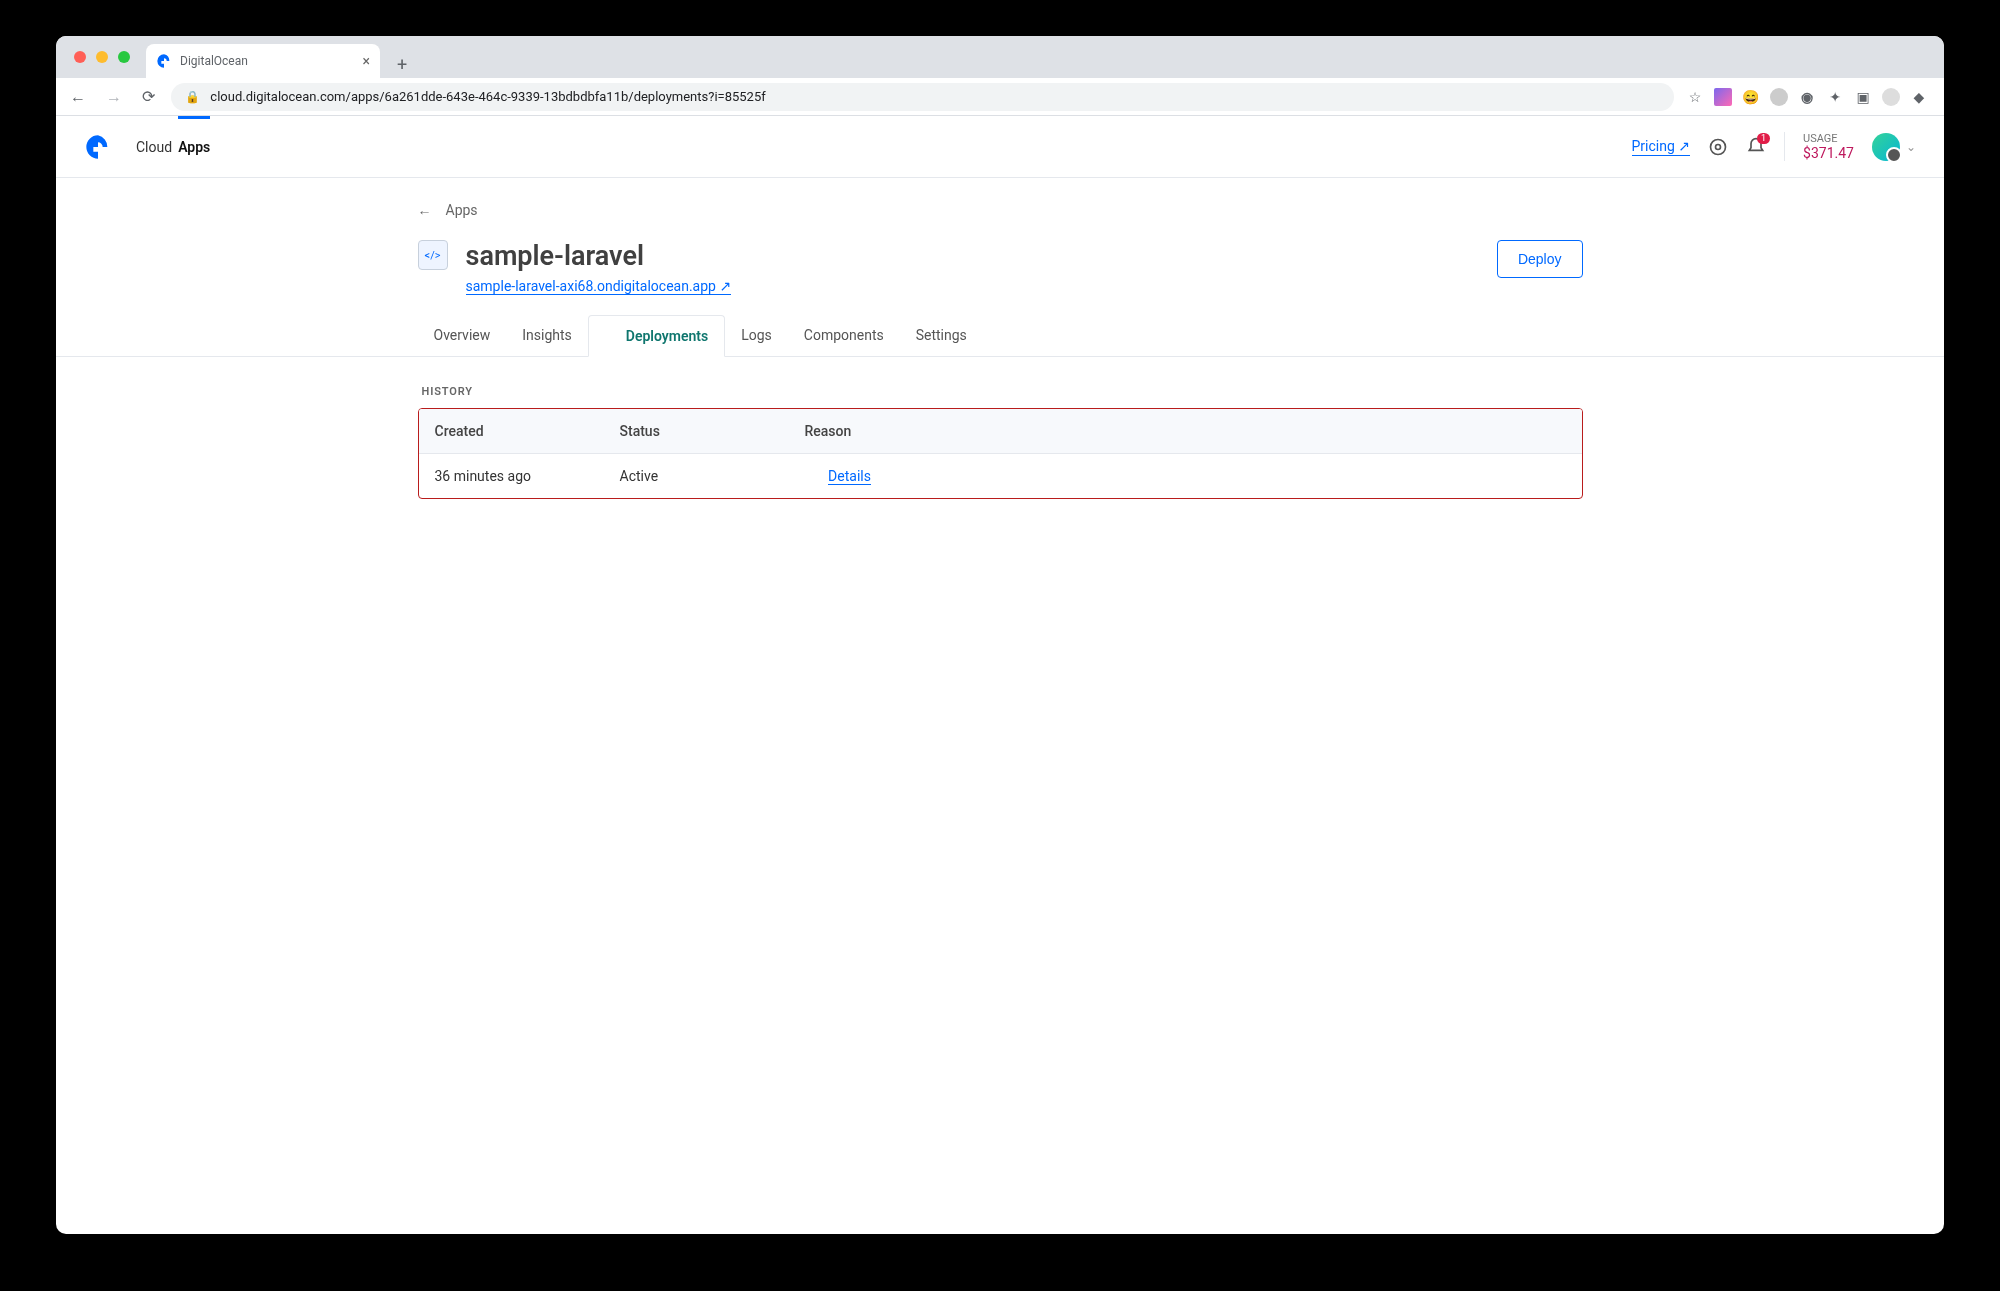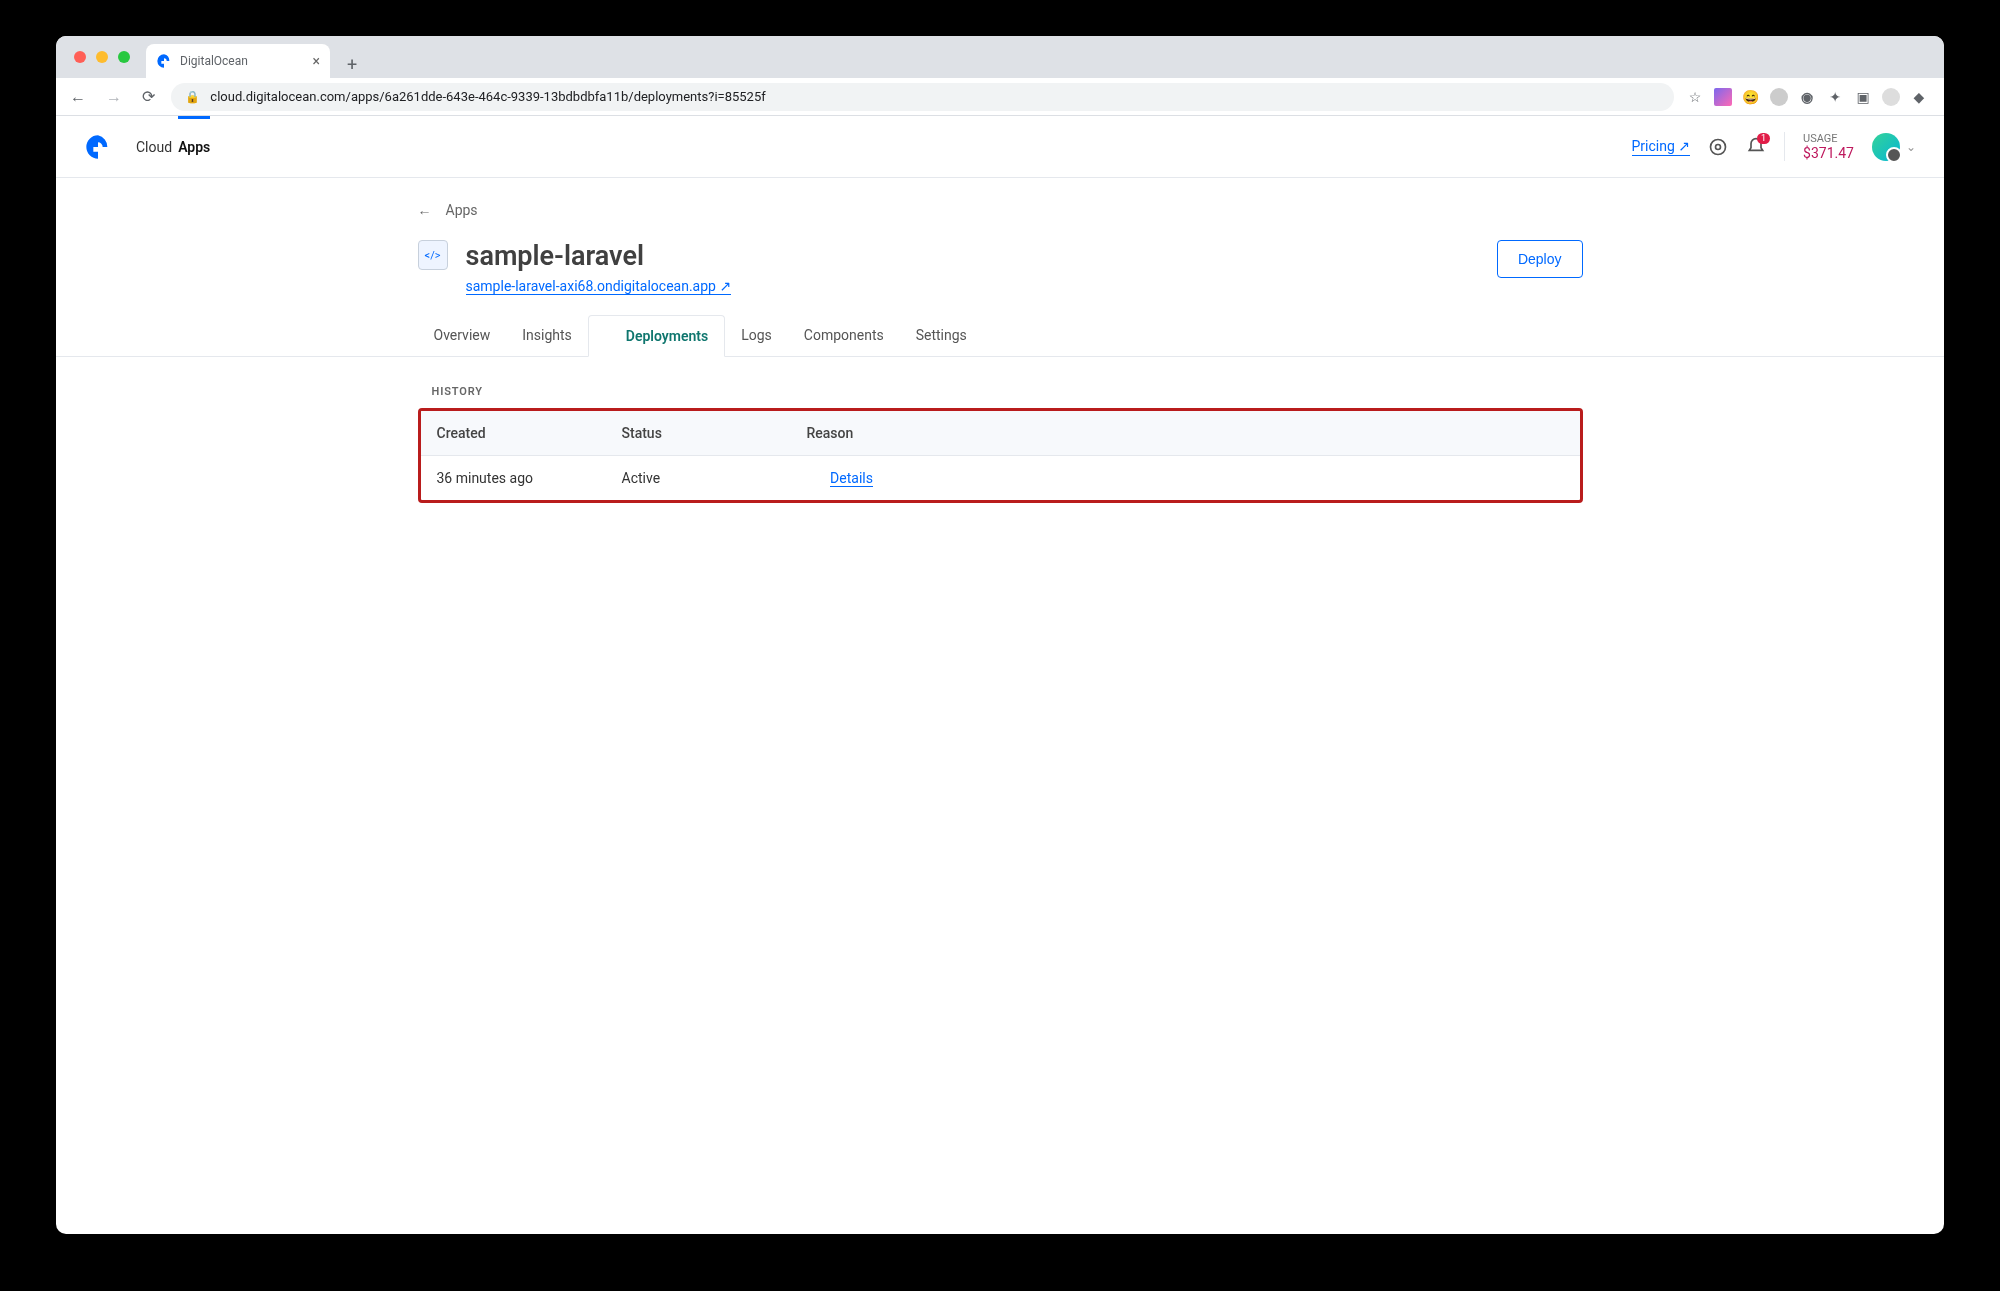--- a/index.html
+++ b/index.html
@@ -34,21 +34,21 @@
     gap: 10px;
     align-items: center;
     height: 42px;
     padding: 0 8px 0 6px;
   }
   .dot { width: 12px; height: 12px; border-radius: 50%; }
   .dot.r { background:#ff5f57;} .dot.y{background:#febc2e;} .dot.g{background:#28c840;}
   .tab {
     background:#fff;
     height:34px;
-    width:184px;
+    width:234px;
     border-radius:8px 8px 0 0;
     display:flex;
     align-items:center;
     padding:0 10px;
     gap:8px;
     font-size:12px;
     color:#5f6368;
     margin-left:8px;
   }
   .tab .fav { width:16px;height:16px;display:inline-block; }
@@ -120,22 +120,22 @@
   .backline .barrow{cursor:pointer;}
   .apphead { display:flex;align-items:flex-start;gap:18px;margin-bottom:20px;}
   .appicon { width:30px;height:30px;border:1px solid #c7d0dc;border-radius:4px;display:flex;align-items:center;justify-content:center;color:#0069ff;font-size:11px;background:#eef4ff;}
   .apptitleblk{display:flex;flex-direction:column;gap:6px;}
   .apptitle { font-size:27px;font-weight:600;color:#404040;}
   .appurl { color:#0069ff;font-size:14px;border-bottom:1px solid #0069ff;width:fit-content;cursor:pointer;}
   .deploybtn { margin-left:auto;border:1px solid #0069ff;color:#0069ff;background:#fff;padding:10px 20px;border-radius:4px;font-size:14px;font-weight:500;cursor:pointer;}
   .tabs { display:flex;gap:0;border-bottom:1px solid #e5e8ed;margin:0 -362px;padding:0 362px;}
   .tabs .t { padding:12px 16px;font-size:14px;color:#555;cursor:pointer;}
   .tabs .t.active { border:1px solid #e5e8ed;border-bottom:1px solid #fff;margin-bottom:-1px;border-radius:4px 4px 0 0;font-weight:600;color:#0f766e;padding-left:37px;}
-  .section-label { font-size:11px;letter-spacing:.08em;color:#666;margin:28px 14px 10px;font-weight:600;}
-  .table { border:3px solid #b91c1c;border-radius:4px;overflow:hidden;}
+  .section-label { font-size:11px;letter-spacing:.08em;color:#666;margin:28px 4px 10px;font-weight:600;}
+  .table { border:1px solid #b91c1c;border-radius:4px;overflow:hidden;}
   .thead,.trow{display:flex;padding:14px 16px;font-size:14px;color:#333;}
   .thead{background:#f7f9fc;font-weight:500;color:#444;}
   .trow{border-top:1px solid #e5e8ed;}
   .c1{width:185px;} .c2{width:185px;} .c3{flex:1;} .c4{width:90px;text-align:center;}
   .details-link{color:#0069ff;border-bottom:1px solid #0069ff;cursor:pointer;}
 </style>
 </head>
 <body>
 
 <div class="window">

